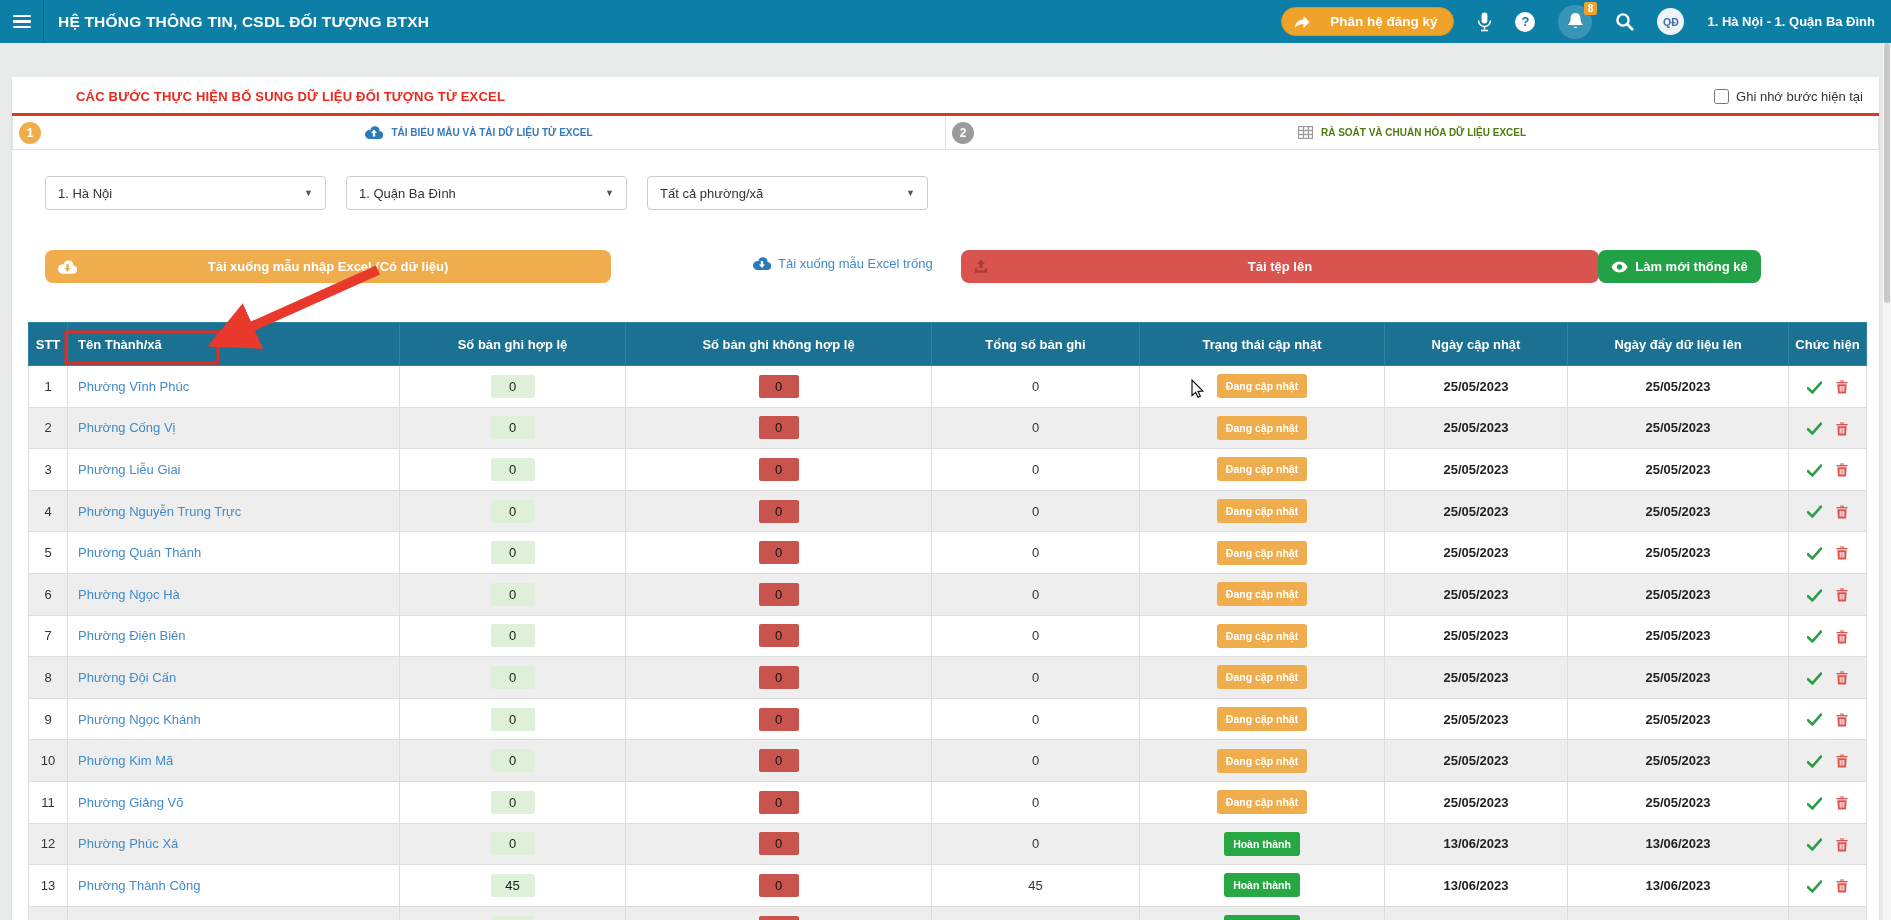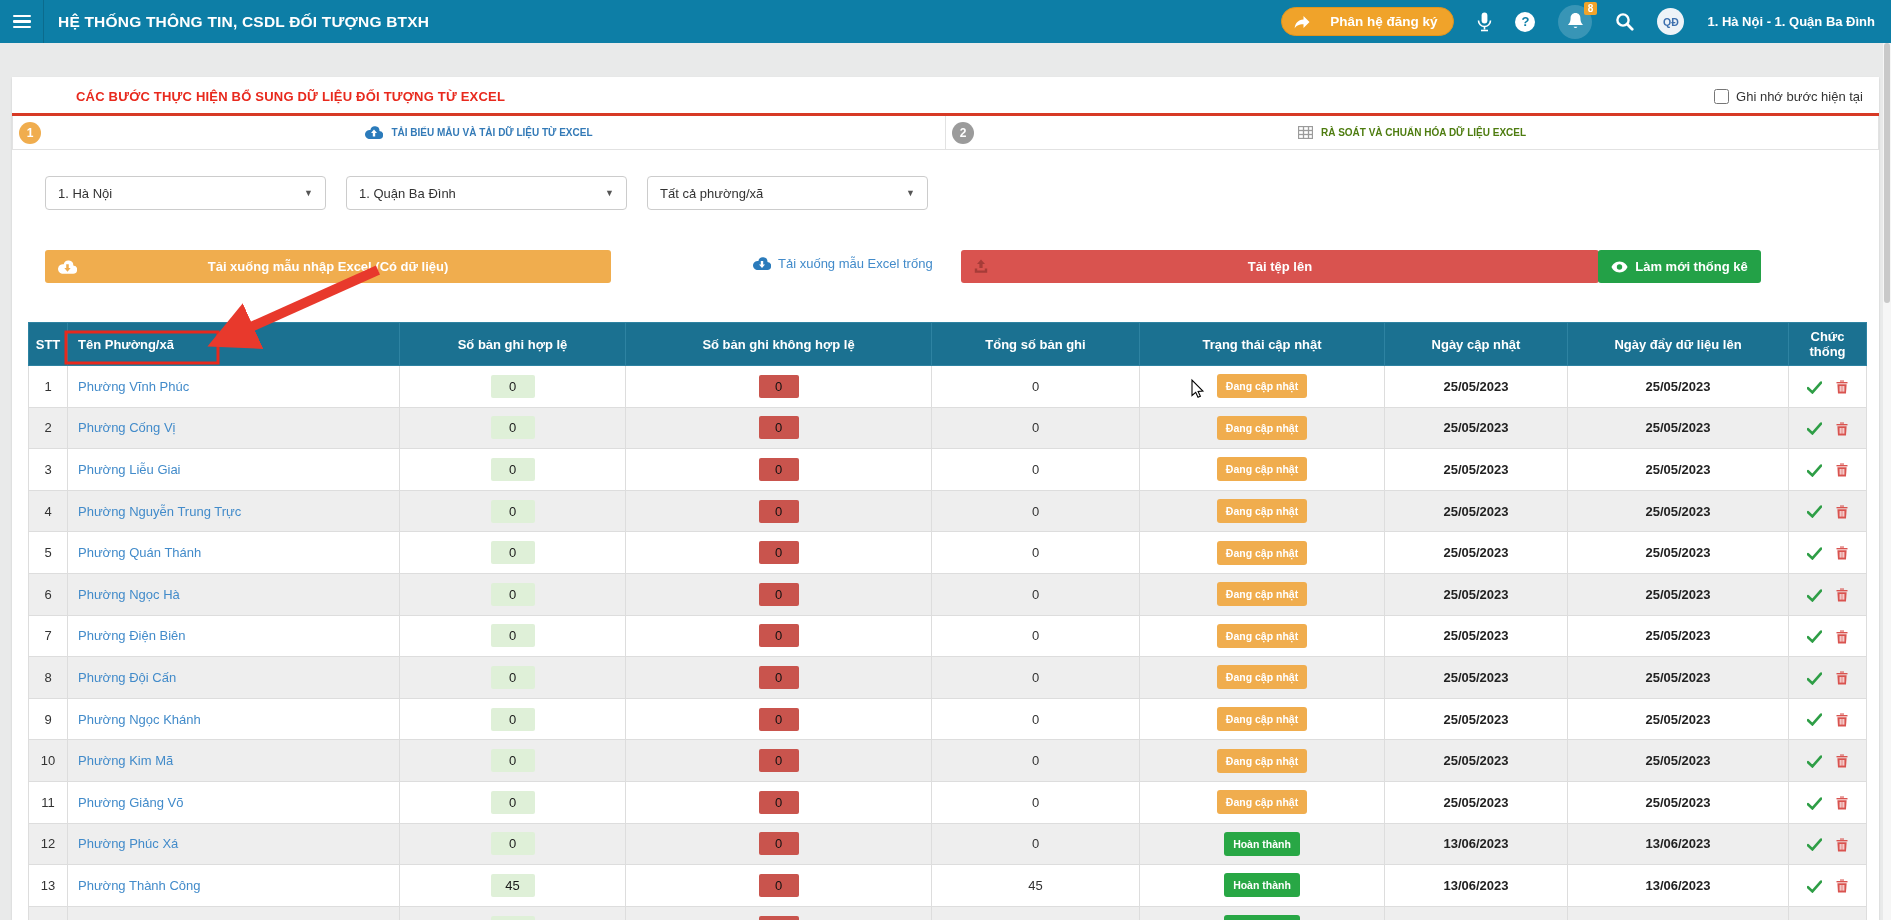--- a/index.html
+++ b/index.html
@@ -54,21 +54,21 @@
   
   .controls { position:relative; height:170px; }
   .select { position:absolute; top:26px; width:281px; height:34px; border:1px solid #ccc; border-radius:4px;
     background:#fff; font-size:13px; color:#333; display:flex; align-items:center;
     padding:0 12px; cursor:pointer; }
   .select .caret { margin-left:auto; color:#555; font-size:9px; }
   #sel-province { left:17px;text-align:center; } #sel-district { left:318px; } #sel-ward { left:619px; }
   .file-box { position:absolute; left:933px; right:10px; top:24px; height:36px; background:#f4f4f4;
     border:2px dashed #e8291d; border-radius:3px; display:flex; align-items:center; justify-content:center;
     font-size:13.5px; color:#333; cursor:pointer; }
-  .btn { position:absolute; top:100px; height:33px; border:none; border-radius:3px; color:#fff;
+  .btn { position:absolute; top:100px; height:33px; border:none; border-radius:8px; color:#fff;
     font-size:13px; font-weight:bold; cursor:pointer; display:flex; align-items:center; justify-content:center; }
   .btn .btn-icon { position:absolute; left:13px; display:flex; }
   .btn-orange { left:17px; width:566px; background:#f0ad4e; }
   .link-blue { position:absolute; top:106px; left:725px; width:210px; background:none; border:none;
     color:#428bca; font-size:13px; cursor:pointer; display:flex; align-items:center; gap:7px; }
   .btn-red { left:933px; width:638px; background:#d9534f; }
   .btn-green { left:1570px; width:163px; background:#23a147; }
   .btn-green .inline-icon { margin-right:7px; display:flex; }
 
   
@@ -255,28 +255,28 @@
         <col class="c4">
         <col class="c5">
       <col class="c6">
         <col class="c7">
         <col class="c8">
         <col class="c9">
     </colgroup>
     <thead>
       <tr>
         <th>STT</th>
-        <th class="left">Tên Phường/xã</th>
+        <th class="left">Tên Thành/xã</th>
         <th>Số bản ghi hợp lệ</th>
         <th>Số bản ghi không hợp lệ</th>
         <th>Tổng số bản ghi</th>
         <th>Trạng thái cập nhật</th>
         <th>Ngày cập nhật</th>
         <th>Ngày đẩy dữ liệu lên</th>
-        <th>Chức thống</th>
+        <th>Chức hiện</th>
       </tr>
     </thead>
     <tbody>
         <tr>
     <td>1</td>
     <td class="name-cell"><a class="ward-link">Phường Vĩnh Phúc</a></td>
     <td><span class="badge-valid">0</span></td>
     <td><span class="badge-invalid">0</span></td>
     <td>0</td>
     <td><span class="status-badge badge-updating">Đang cập nhật</span></td>

